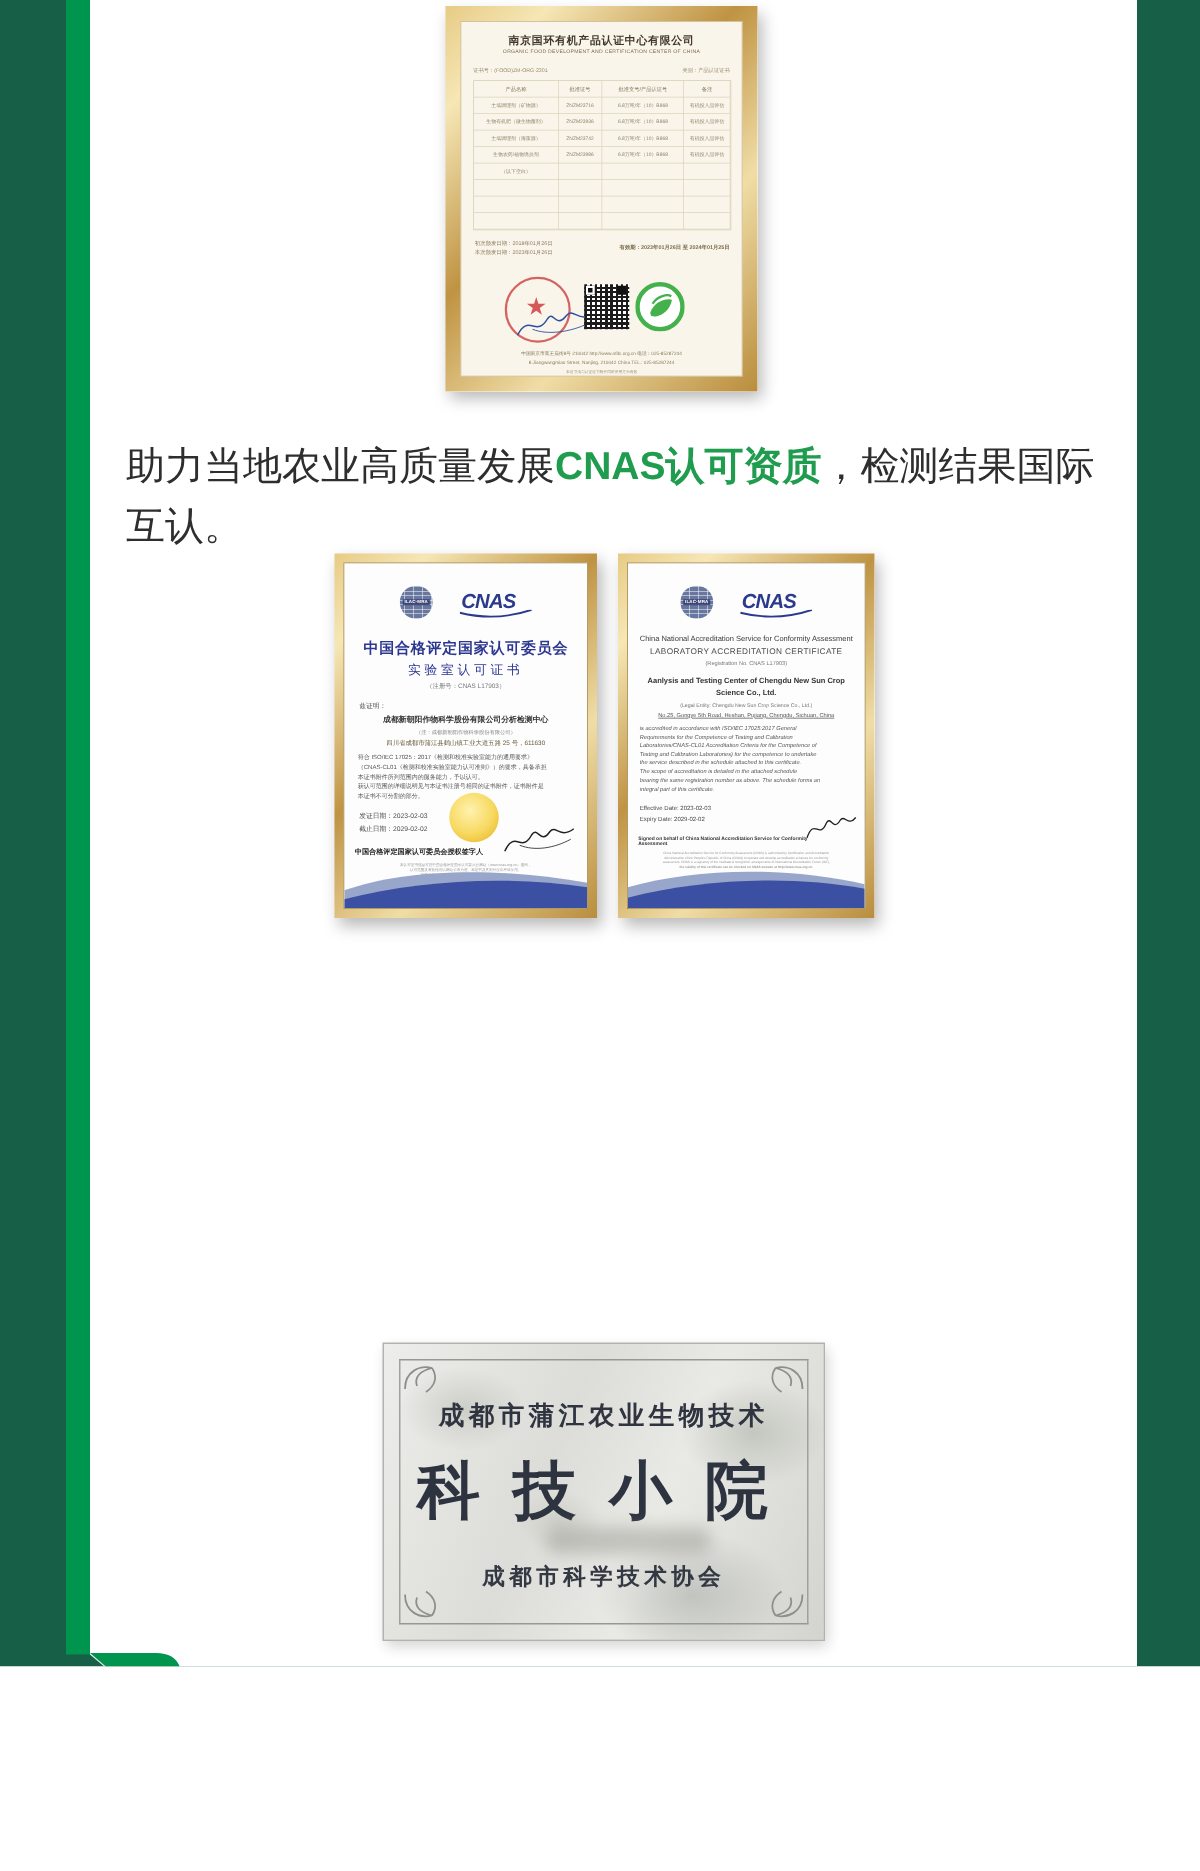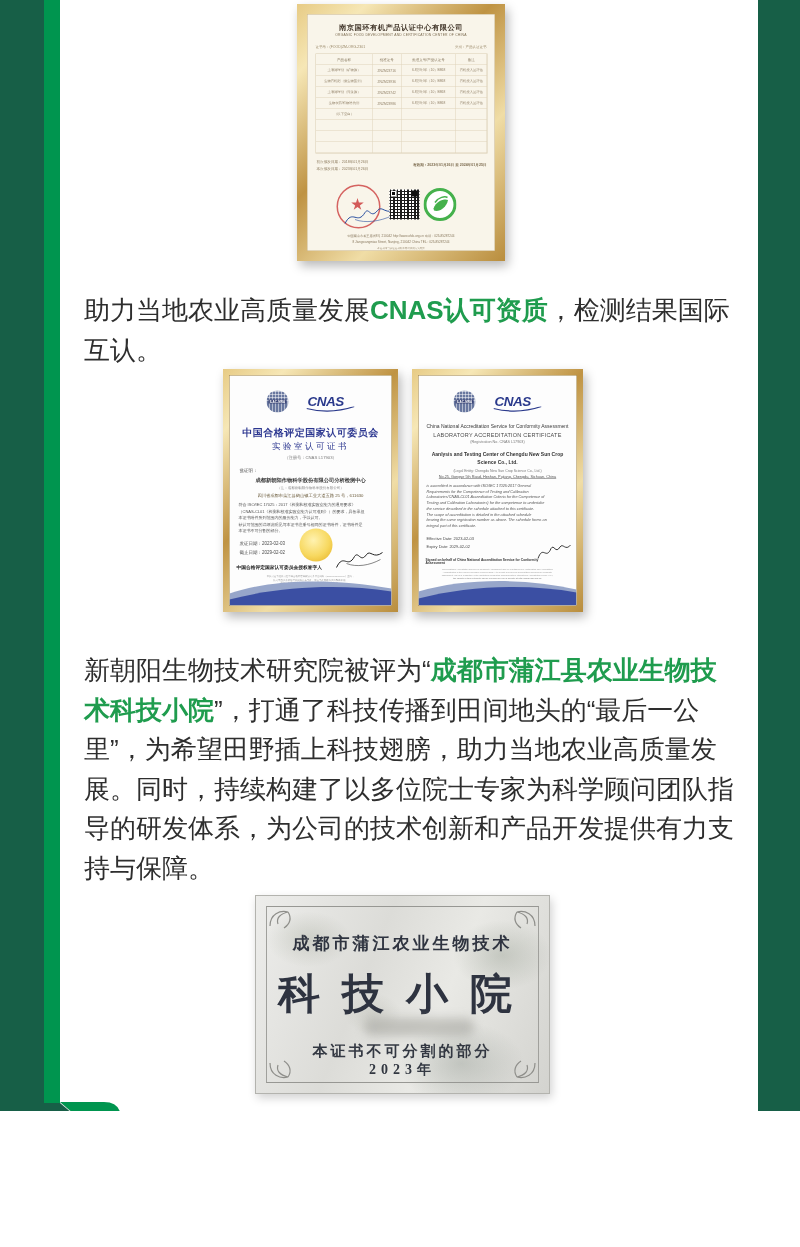--- a/index.html
+++ b/index.html
@@ -234,41 +234,39 @@
           <div class="fineline" style="top:396px;font-size:4.2px;">assessment. CNAS is a signatory of the multilateral recognition arrangements of International Accreditation Forum (IAF),</div>
           <div class="fineline" style="top:402px;font-size:4.2px;font-weight:700;">the validity of this certificate can be checked on CNAS website at http://www.cnas.org.cn.</div>
           <svg class="waves" height="64" viewBox="0 0 316 64" preserveAspectRatio="none">
             <path d="M0,36 C90,10 210,8 316,32 L316,64 L0,64 Z" fill="#97a6ca"></path>
             <path d="M0,50 C100,24 220,20 316,38 L316,64 L0,64 Z" fill="#3b4fa3"></path>
           </svg>
         </div>
       </div>
     </div>
 
-    <div class="para" style="left:24px;top:651px;"><span>新朝阳生物技术研究院被评为“</span><span class="hl">成都市蒲江县农业生物技术科技小院</span><span>”，打通了科技传播到田间地头的“最后一公里”，为希望田野插上科技翅膀，助力当地农业高质量发展。同时，持续构建了以多位院士专家为科学顾问团队指导的研发体系，为公司的技术创新和产品开发提供有力支持与保障。</span></div>
 
     <div class="plaque">
       <div class="plqb"></div>
       <svg class="flr" style="left:12px;top:12px;" viewBox="0 0 26 26">
           <path d="M2,18 C2,6 12,2 20,4 C12,6 8,10 10,16 M20,4 C24,10 22,16 16,20" stroke="#8e8e8a" stroke-width="1.2" fill="none"></path>
         </svg>
       <svg class="flr" style="right:12px;top:12px;transform:scaleX(-1);" viewBox="0 0 26 26">
           <path d="M2,18 C2,6 12,2 20,4 C12,6 8,10 10,16 M20,4 C24,10 22,16 16,20" stroke="#8e8e8a" stroke-width="1.2" fill="none"></path>
         </svg>
       <svg class="flr" style="left:12px;bottom:12px;transform:scaleY(-1);" viewBox="0 0 26 26">
           <path d="M2,18 C2,6 12,2 20,4 C12,6 8,10 10,16 M20,4 C24,10 22,16 16,20" stroke="#8e8e8a" stroke-width="1.2" fill="none"></path>
         </svg>
       <svg class="flr" style="right:12px;bottom:12px;transform:scale(-1,-1);" viewBox="0 0 26 26">
           <path d="M2,18 C2,6 12,2 20,4 C12,6 8,10 10,16 M20,4 C24,10 22,16 16,20" stroke="#8e8e8a" stroke-width="1.2" fill="none"></path>
         </svg>
       <div class="plq-l1">成都市蒲江农业生物技术</div>
       <div class="plq-l2">科技小院</div>
       <div class="plq-blur"></div>
-      <div class="plq-l3">本证书不可分割的部分</div>
-      <div class="plq-l4">2023年</div>
+      <div class="plq-l3">成都市科学技术协会</div>
     </div>
 
   </div>
 
   <svg class="fold" width="61" height="52" viewBox="0 0 61 52">
     <path d="M0,0 L44,0 Q61,0 61,17 L61,52 Z" fill="#00954f"></path>
     <path d="M0,0 L61,52 L50,52 Z" fill="rgba(0,0,0,0.10)"></path>
   </svg>
 </div>
 

